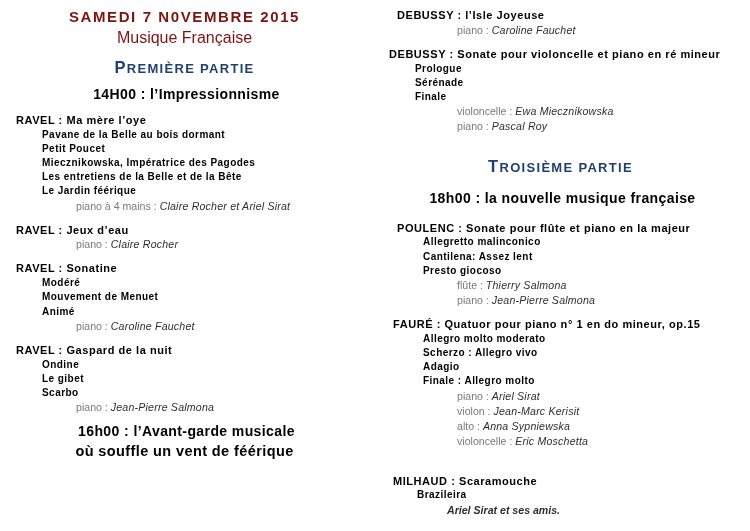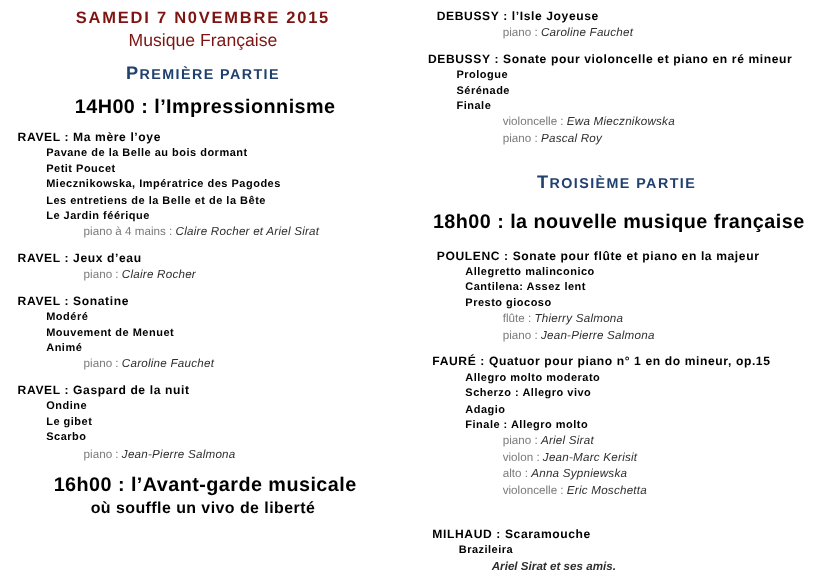--- a/index.html
+++ b/index.html
@@ -56,21 +56,21 @@
     font-size: 13px;
     font-variant: small-caps;
     letter-spacing: 1.3px;
     margin: 10px 0 0 0;
     line-height: 1.25;
   }
   .part-heading .cap { font-size: 16.5px; }
 
   .part-time {
     text-align: center;
-    font-size: 18px;
+    font-size: 14px;
     font-weight: bold;
     color: #000;
     letter-spacing: 0.4px;
     margin: 7px 0 0 4px;
     line-height: 1.35;
   }
   .part-time-2 {
     text-align: center;
     font-size: 14.5px;
     font-weight: bold;
@@ -156,21 +156,21 @@
 
     <div class="work">
       <div class="work-title">RAVEL : Gaspard de la nuit</div>
       <div class="movement">Ondine</div>
       <div class="movement">Le gibet</div>
       <div class="movement">Scarbo</div>
       <div class="performer"><span class="role">piano : </span><span class="name">Jean-Pierre Salmona</span></div>
     </div>
 
     <div class="part-time">16h00 : l’Avant-garde musicale</div>
-    <div class="part-time-2">où souffle un vivo de liberté</div>
+    <div class="part-time-2">où souffle un vent de féérique</div>
 
   </div>
 
   <div class="column col-right">
 
     <div class="work" style="margin-top:9px;">
       <div class="work-title">DEBUSSY : l’Isle Joyeuse</div>
       <div class="performer"><span class="role">piano : </span><span class="name">Caroline Fauchet</span></div>
     </div>
 

